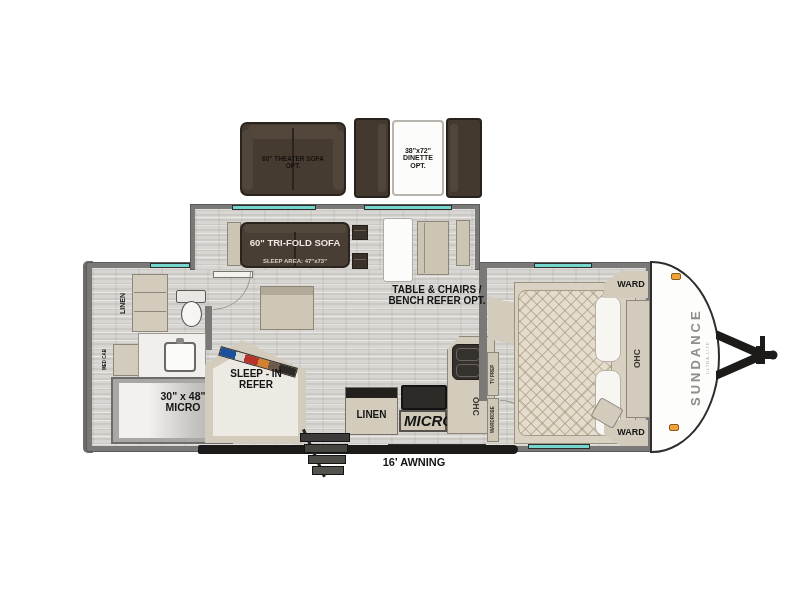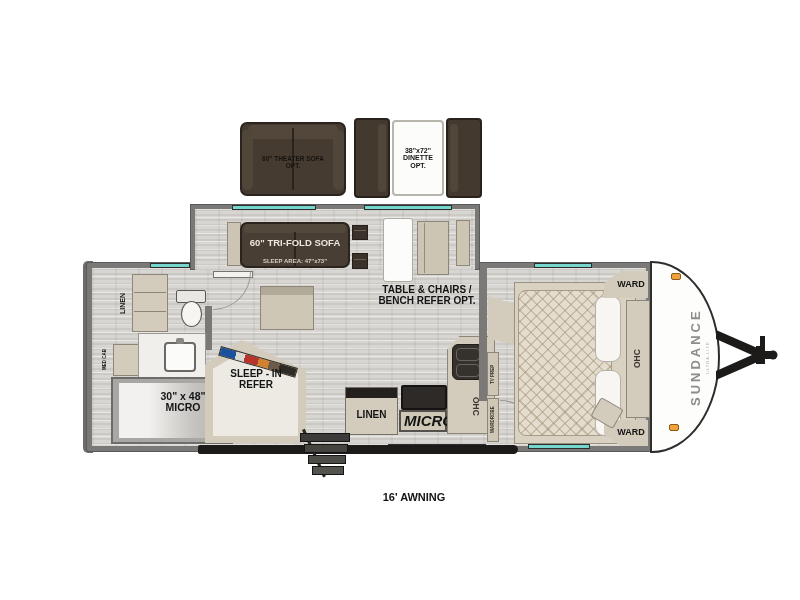--- a/index.html
+++ b/index.html
@@ -128,32 +128,32 @@
     <div><span style="font-size:9.5px;color:#ece8e0;">60" TRI-FOLD SOFA</span><br><span style="font-size:6px;color:#d5cfc3;">SLEEP AREA: 47"x73"</span></div>
   </div>
 
   <div class="abs" style="left:352px;top:225px;width:16px;height:15px;background:#3a322a;border:1px solid #241f19;"></div>
   <div class="abs" style="left:354px;top:230px;width:12px;height:1px;background:#6b5f50;"></div>
   <div class="abs" style="left:352px;top:253px;width:16px;height:16px;background:#3a322a;border:1px solid #241f19;"></div>
   <div class="abs" style="left:354px;top:259px;width:12px;height:1px;background:#6b5f50;"></div>
   <div class="abs" style="left:383px;top:218px;width:30px;height:64px;background:#fcfcfa;border:1.5px solid #aeaba3;border-radius:3px;"></div>
   <div class="abs tan" style="left:417px;top:221px;width:32px;height:54px;background:#cdc5b4;"></div>
   <div class="abs" style="left:424px;top:223px;width:1px;height:50px;background:#938c7d;"></div>
-  <div class="abs lbl cen" style="left:375px;top:284px;width:104px;height:24px;font-size:10px;">
+  <div class="abs lbl cen" style="left:385px;top:284px;width:104px;height:24px;font-size:10px;">
     <div><span>TABLE &amp; CHAIRS /</span><br><span>BENCH REFER OPT.</span></div>
   </div>
 
   <div class="abs window" style="left:150px;top:263px;width:40px;height:5px;"></div>
   <div class="abs window" style="left:534px;top:263px;width:58px;height:5px;"></div>
   <div class="abs window" style="left:388px;top:444px;width:98px;height:5px;"></div>
   <div class="abs window" style="left:528px;top:444px;width:62px;height:5px;"></div>
   <div class="abs" style="left:294px;top:444px;width:56px;height:7px;background:#d8d6d2;border-bottom:1.5px solid #55534f;"></div>
 
   <div class="abs" style="left:198px;top:445px;width:320px;height:9px;background:#1d1b1a;border-radius:2px 5px 5px 2px;"></div>
-  <div class="abs lbl" style="left:366px;top:457px;width:96px;font-size:11px;margin-top:35px;">16' AWNING</div>
+  <div class="abs lbl" style="left:366px;top:457px;width:96px;font-size:11px;">16' AWNING</div>
   <div class="abs" style="left:296px;top:430px;width:58px;height:48px;">
     <div class="abs" style="left:6px;top:0;width:3px;height:52px;background:#2a2927;transform:rotate(-24deg);transform-origin:top left;"></div>
     <div class="abs" style="left:4px;top:3px;width:50px;height:9px;background:#3c3b39;border:1px solid #141414;"></div>
     <div class="abs" style="left:8px;top:14px;width:44px;height:9px;background:#45443f;border:1px solid #141414;"></div>
     <div class="abs" style="left:12px;top:25px;width:38px;height:9px;background:#4d4b46;border:1px solid #141414;"></div>
     <div class="abs" style="left:16px;top:36px;width:32px;height:9px;background:#55534d;border:1px solid #141414;"></div>
   </div>
 
   <div class="abs" style="left:650px;top:261px;width:70px;height:192px;background:#fdfdfc;border:2px solid #2f2d2b;border-radius:0 68px 68px 0 / 0 96px 96px 0;"></div>
   <div class="abs cen v-up" style="left:686px;top:290px;width:18px;height:134px;font-size:13px;font-weight:bold;color:#8f8d8b;letter-spacing:3px;">SUNDANCE</div>

